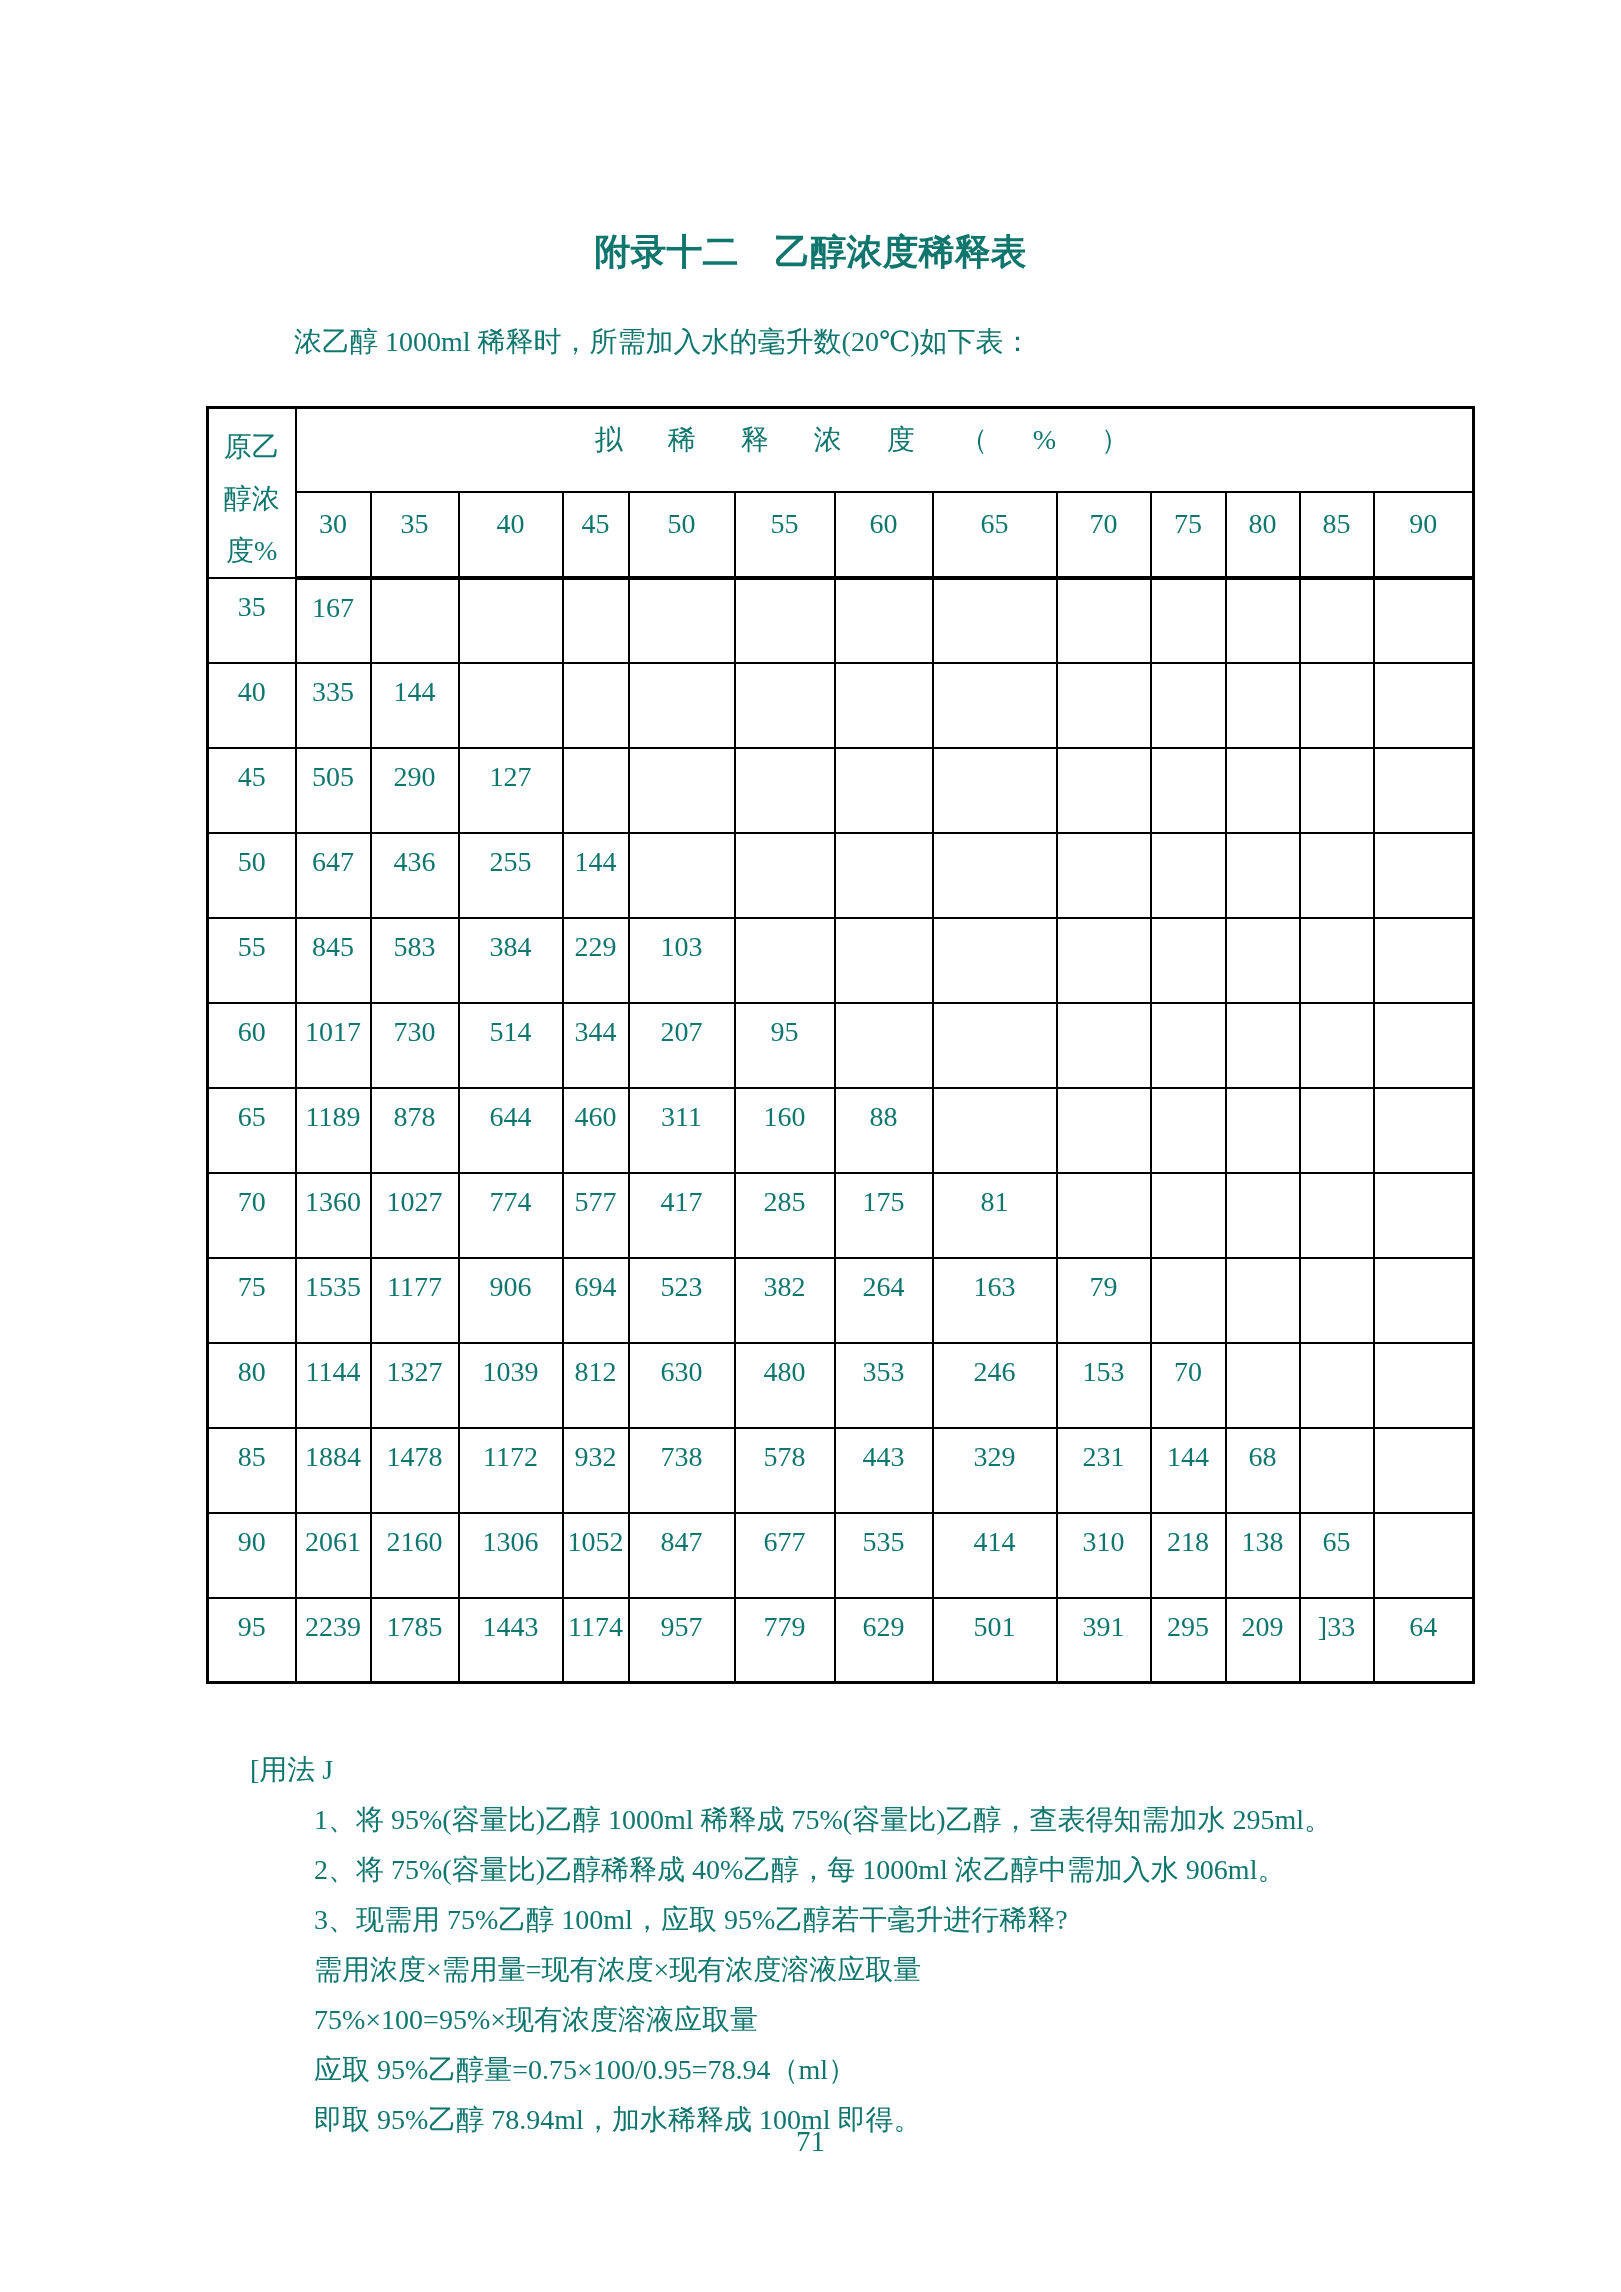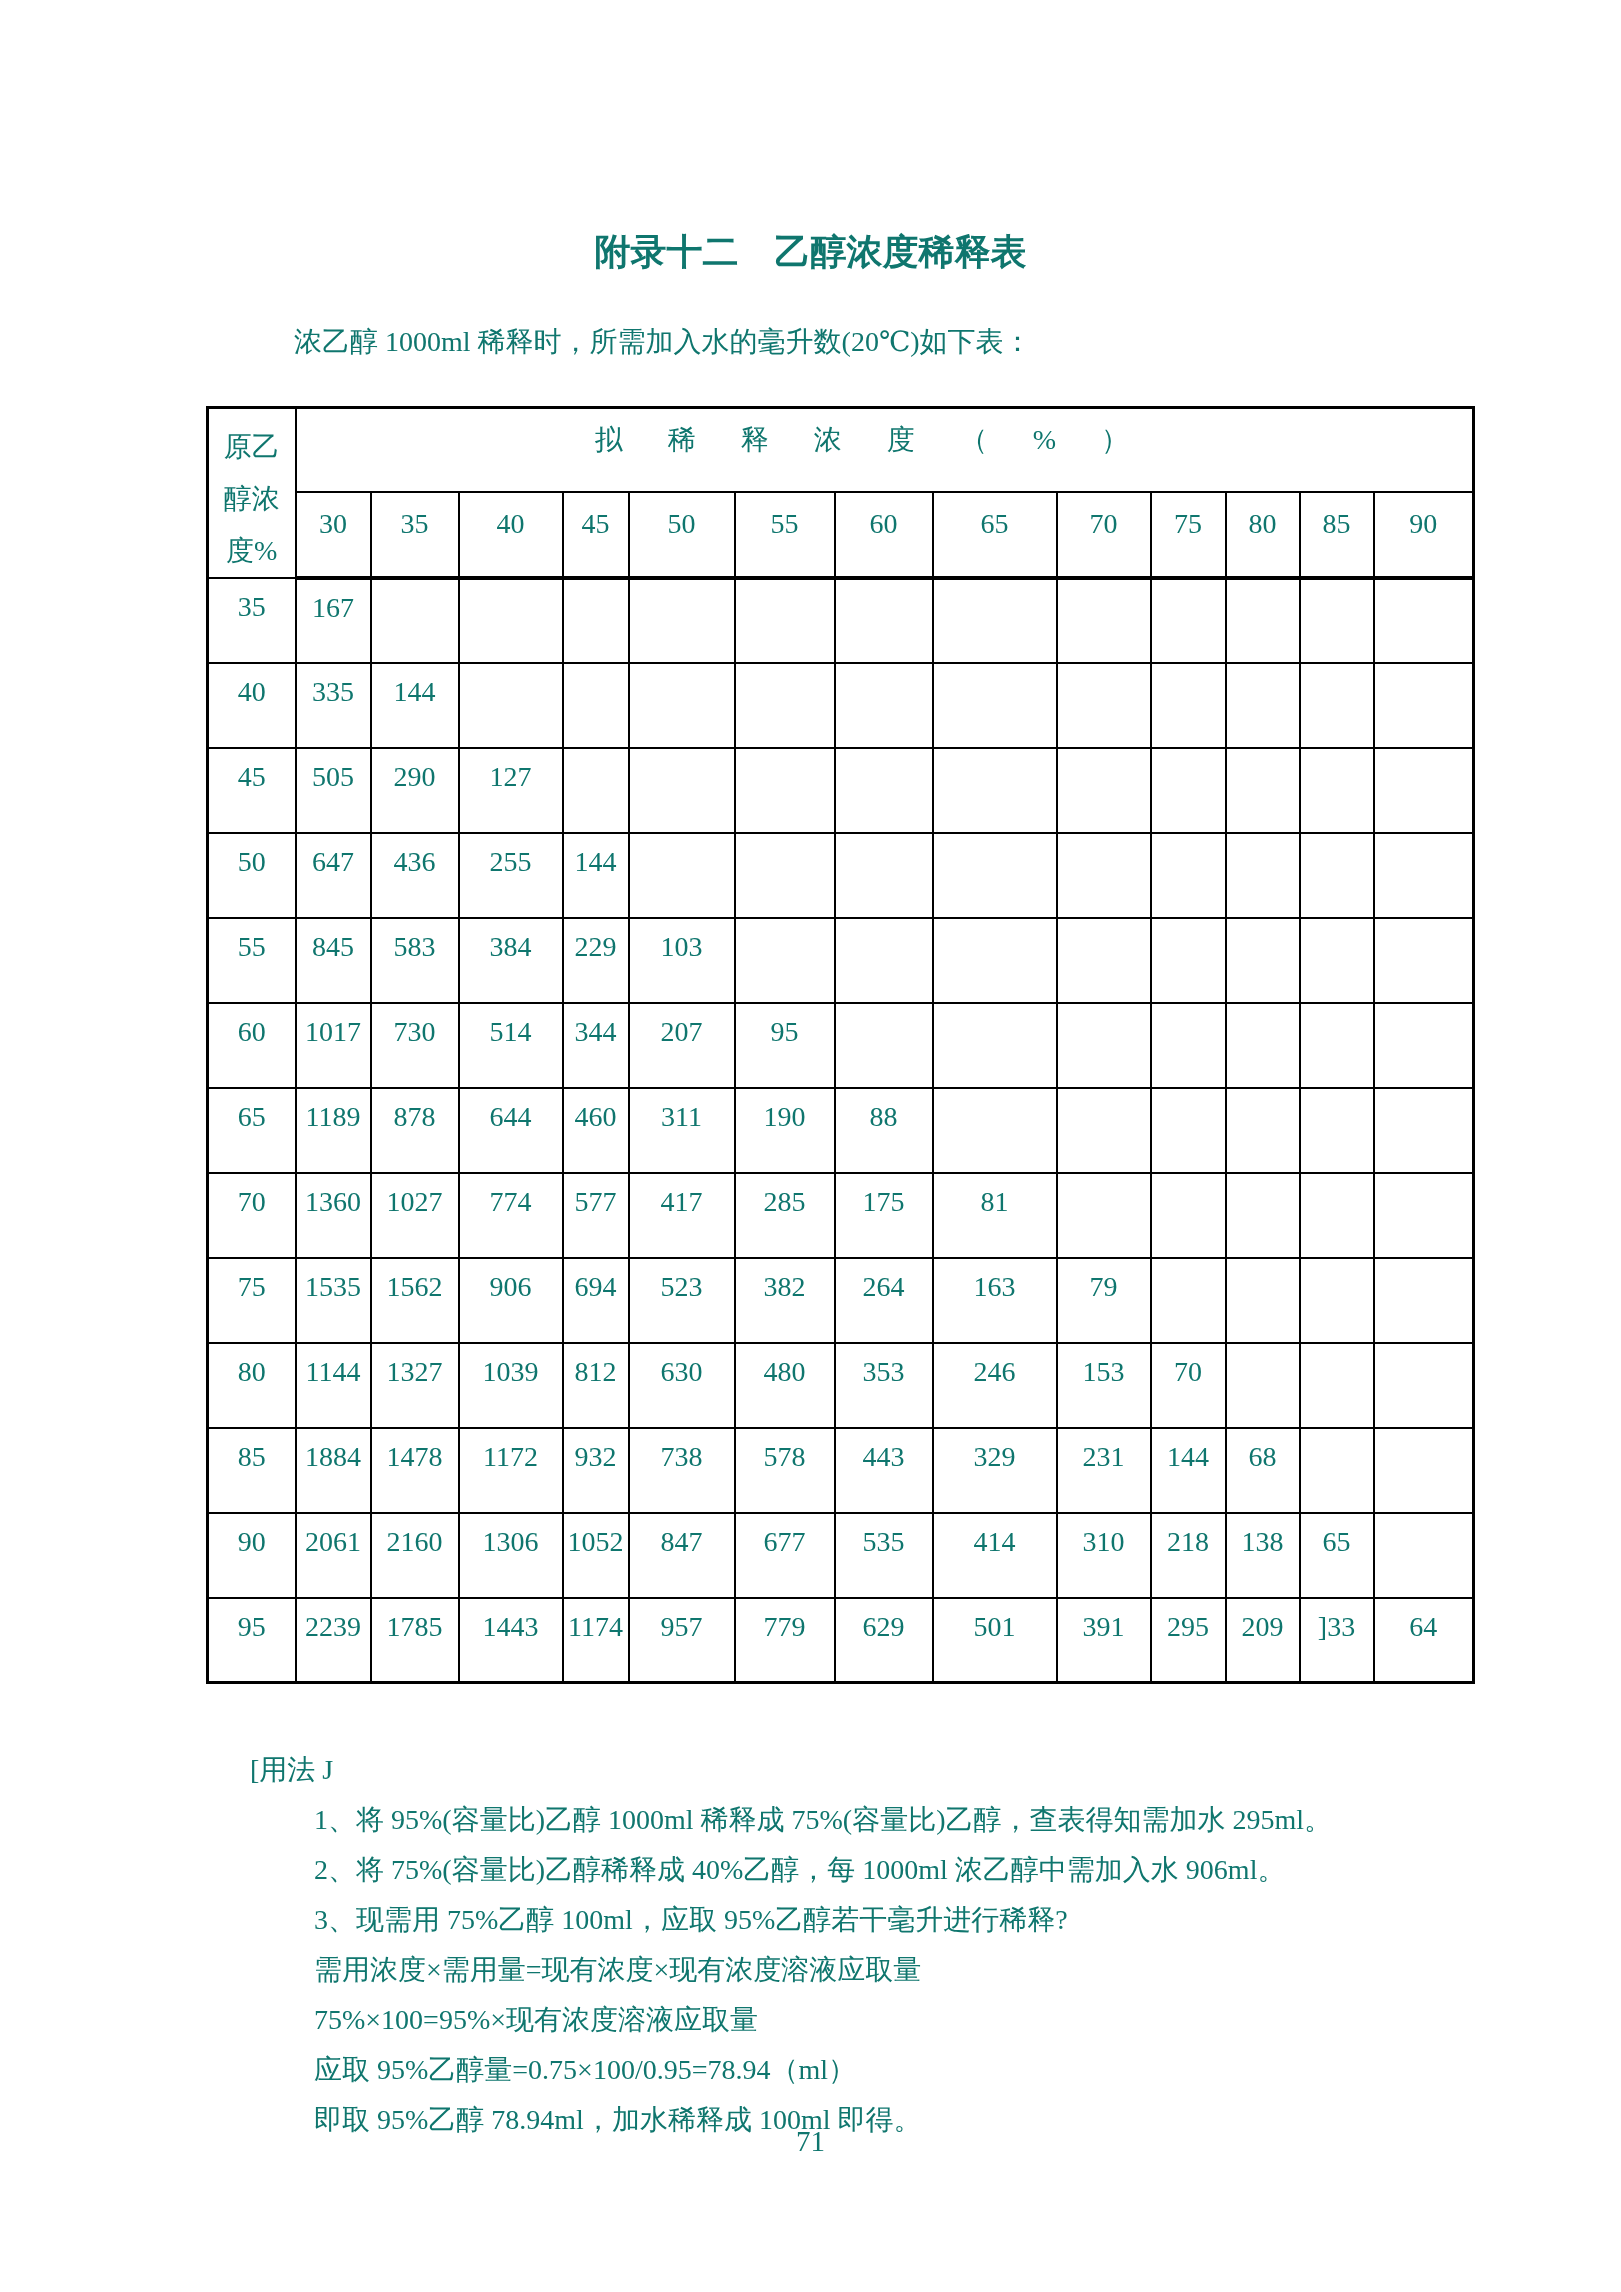--- a/index.html
+++ b/index.html
@@ -185,21 +185,21 @@
           <td></td>
           <td></td>
         </tr>
         <tr class="drow">
           <td>65</td>
           <td>1189</td>
           <td>878</td>
           <td>644</td>
           <td>460</td>
           <td>311</td>
-          <td>190</td>
+          <td>160</td>
           <td>88</td>
           <td></td>
           <td></td>
           <td></td>
           <td></td>
           <td></td>
           <td></td>
         </tr>
         <tr class="drow">
           <td>70</td>
@@ -213,21 +213,21 @@
           <td>81</td>
           <td></td>
           <td></td>
           <td></td>
           <td></td>
           <td></td>
         </tr>
         <tr class="drow">
           <td>75</td>
           <td>1535</td>
-          <td>1562</td>
+          <td>1177</td>
           <td>906</td>
           <td>694</td>
           <td>523</td>
           <td>382</td>
           <td>264</td>
           <td>163</td>
           <td>79</td>
           <td></td>
           <td></td>
           <td></td>

